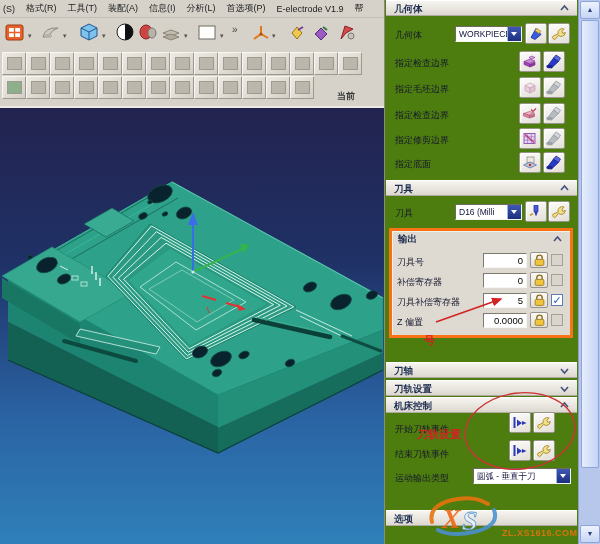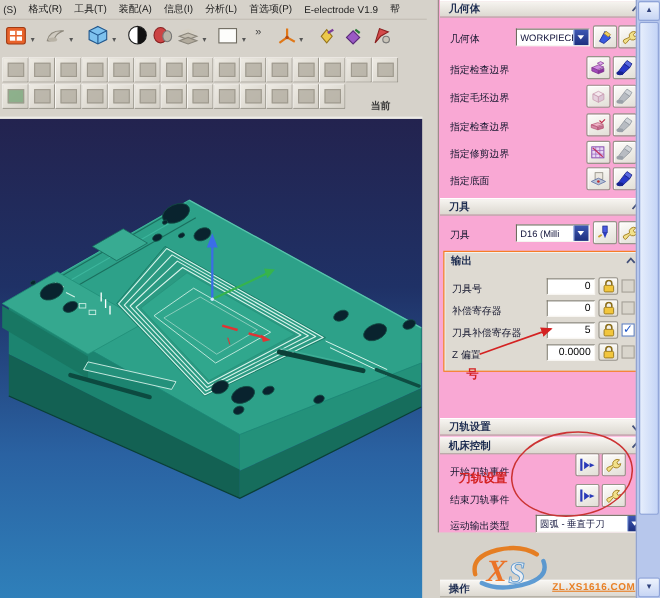--- a/index.html
+++ b/index.html
@@ -13,50 +13,50 @@
   .tb1 .ic{position:absolute;top:4px;width:24px;height:24px;}
   .dd-arrow{position:absolute;top:14px;font-size:7px;color:#555;}
   .tbgray{position:absolute;left:0;width:385px;height:24px;}
   .gtile{position:absolute;width:22px;height:21px;background:linear-gradient(135deg,#eeebe4,#d3cfc6);border:1px solid;border-color:#f8f6f2 #9d998f #9d998f #f8f6f2;border-radius:1px;}
   .gtile .glyph{position:absolute;left:4px;top:4px;width:13px;height:11px;background:#b6b1a5;border:1px solid #948f83;opacity:.85;}
   .curlbl{position:absolute;left:337px;top:90px;font-size:9px;font-weight:bold;color:#3a3a3a;}
   
   .viewport{position:absolute;left:0;top:106px;width:384px;height:438px;border-top:2px solid #eceae6;box-sizing:border-box;}
   .viewport svg{display:block;}
   
-  .panel{position:absolute;left:398px;top:0;width:194px;height:484px;background:#f9a8d4;border-left:1px solid #8f8b81;box-sizing:border-box;}
+  .panel{position:absolute;left:384px;top:0;width:194px;height:544px;background:#4d7c0f;border-left:1px solid #8f8b81;box-sizing:border-box;}
   .hdrbar{position:absolute;left:1px;right:1px;height:16px;background:linear-gradient(#f7f5f1,#dcd8d0);border-top:1px solid #fff;border-bottom:1px solid #aeaaa0;font-size:9.5px;font-weight:bold;color:#1d2c50;line-height:16px;padding-left:8px;box-sizing:border-box;white-space:nowrap;}
   .chev{position:absolute;right:7px;top:2px;width:11px;height:11px;}
   .chev svg{display:block;}
   .plabel{position:absolute;font-size:9px;color:#14162e;white-space:nowrap;}
   .dd{position:absolute;height:16px;background:#fff;border:1px solid;border-color:#6f6b5f #f6f4ef #f6f4ef #6f6b5f;box-sizing:border-box;}
   .dd-text{position:absolute;left:3px;top:2px;right:14px;font-size:8.5px;color:#10123a;white-space:nowrap;overflow:hidden;}
   .dd-btn{position:absolute;right:0;top:0;bottom:0;width:13px;background:linear-gradient(#3d58b4,#1d2f7e);border-left:1px solid #9db4e4;}
   .dd-btn i{position:absolute;left:3px;top:5px;width:0;height:0;border-left:3.5px solid transparent;border-right:3.5px solid transparent;border-top:4px solid #fff;}
   .icbtn{position:absolute;width:22px;height:21px;background:linear-gradient(160deg,#fefdfb,#e2dfd7);border:1px solid #98948a;border-radius:2px;box-shadow:inset 1px 1px 0 #fff;box-sizing:border-box;}
   .icbtn svg{position:absolute;left:1px;top:1px;}
   .numfield{position:absolute;width:44px;height:15px;background:#fff;border:1px solid;border-color:#7e7a6e #f8f6f1 #f8f6f1 #7e7a6e;box-sizing:border-box;font-size:9.5px;color:#000;text-align:right;padding-right:3px;line-height:13px;}
   .lockbtn{position:absolute;width:18px;height:16px;background:linear-gradient(#fcfbf8,#e0ddd4);border:1px solid #97938a;border-radius:2px;box-sizing:border-box;}
   .lockbtn svg{position:absolute;left:2px;top:1px;}
   .cb{position:absolute;width:12px;height:12px;box-sizing:border-box;}
   .cb.off{background:#d9d5cc;border:1px solid #a5a198;}
   .cb.on{background:#fff;border:1px solid #5d7cba;color:#1e56c8;font-size:11px;line-height:11px;text-align:center;font-weight:bold;}
-  .gbox{position:absolute;left:4px;width:184px;border:1px solid #f97316;box-shadow:inset 1px 1px 0 #f4f2ec;background:#dedad2;box-sizing:border-box;}
+  .gbox{position:absolute;left:4px;width:184px;border:3px solid #f97316;box-shadow:inset 1px 1px 0 #f4f2ec;background:#dedad2;box-sizing:border-box;}
   .gbox-title{position:absolute;left:6px;top:2px;font-size:9.5px;font-weight:bold;color:#1d2c50;}
   
   .sbar{position:absolute;left:578px;top:0;width:22px;height:544px;background:#b7c7ec;border-left:1px solid #8fa0cc;box-sizing:border-box;}
   .sbtn{position:absolute;left:1px;width:20px;height:18px;background:linear-gradient(#eef3fd,#c7d5f4);border:1px solid #8fa4d8;border-radius:2px;box-sizing:border-box;text-align:center;font-size:7px;color:#30427c;line-height:16px;}
   .sthumb{position:absolute;left:2px;top:20px;width:18px;height:448px;background:linear-gradient(90deg,#e6eefc,#c4d4f6);border:1px solid #8fa4d8;border-radius:2px;box-sizing:border-box;}
   
   .anno{position:absolute;left:0;top:0;width:600px;height:544px;pointer-events:none;z-index:6;}
   .anno-text{position:absolute;font-size:11px;font-weight:bold;white-space:nowrap;}
   
   .wmark{position:absolute;left:424px;top:488px;width:176px;height:56px;z-index:7;opacity:.88;pointer-events:none;}
   .wm-name{position:absolute;left:76px;top:7px;font-size:26px;font-weight:bold;color:#c23822;letter-spacing:2px;text-shadow:2px 2px 0 rgba(130,130,130,.55);white-space:nowrap;}
-  .wm-url{position:absolute;left:78px;top:40px;font-size:9px;font-weight:bold;color:#e8720c;letter-spacing:.5px;white-space:nowrap;text-decoration:underline;}
+  .wm-url{position:absolute;left:78px;top:40px;font-size:9px;font-weight:bold;color:#e8720c;letter-spacing:.5px;white-space:nowrap;}
   .wm-logo{position:absolute;left:0;top:0;}
 </style>
 </head>
 <body>
 
 <div id="app">
 
   <div class="menubar">
     <span>(S)</span>
     <span>格式(R)</span>
@@ -508,20 +508,28 @@
     <div class="plabel" style="left:12px;top:316px">Z 偏置</div>
     <div class="numfield" style="left:98px;top:313px">0.0000</div>
     <div class="lockbtn" style="left:145px;top:312px">
         <svg width="13" height="13" viewBox="0 0 12 12">
           <path d="M3.5 5 V3.5 a2.5 2.5 0 0 1 5 0 V5" fill="none" stroke="#8a6d1a" stroke-width="1.3"></path>
           <rect x="2" y="5" width="8" height="5.5" rx="1" fill="#f2c63c" stroke="#9a7a20" stroke-width="0.8"></rect>
         </svg>
       </div>
     <div class="cb off" style="left:166px;top:314px"></div>
 
+    <div class="hdrbar" style="top:362px">
+      <span>刀轴</span>
+      <span class="chev">
+          <svg width="11" height="11">
+            <polyline points="2,4 5.5,8 9,4" fill="none" stroke="#44517a" stroke-width="1.6"></polyline>
+          </svg>
+        </span>
+    </div>
     <div class="hdrbar" style="top:397px">
       <span>机床控制</span>
       <span class="chev">
           <svg width="11" height="11">
             <polyline points="2,7 5.5,3 9,7" fill="none" stroke="#44517a" stroke-width="1.6"></polyline>
           </svg>
         </span>
     </div>
     <div class="hdrbar" style="top:380px">
       <span>刀轨设置</span>
@@ -559,22 +567,22 @@
         </svg>
     </div>
     <div class="plabel" style="left:10px;top:472px">运动输出类型</div>
     <div class="dd" style="left:88px;top:468px;width:98px">
       <span class="dd-text">圆弧 - 垂直于刀</span>
       <span class="dd-btn">
           <i></i>
         </span>
     </div>
 
-    <div class="hdrbar" style="top:527px">
-      <span>操作</span>
+    <div class="hdrbar" style="top:510px">
+      <span>选项</span>
     </div>
   </div>
 
   <div class="sbar">
     <div class="sbtn" style="top:1px">▲</div>
     <div class="sthumb"></div>
     <div class="sbtn" style="top:525px">▼</div>
   </div>
 
   <div class="anno">

